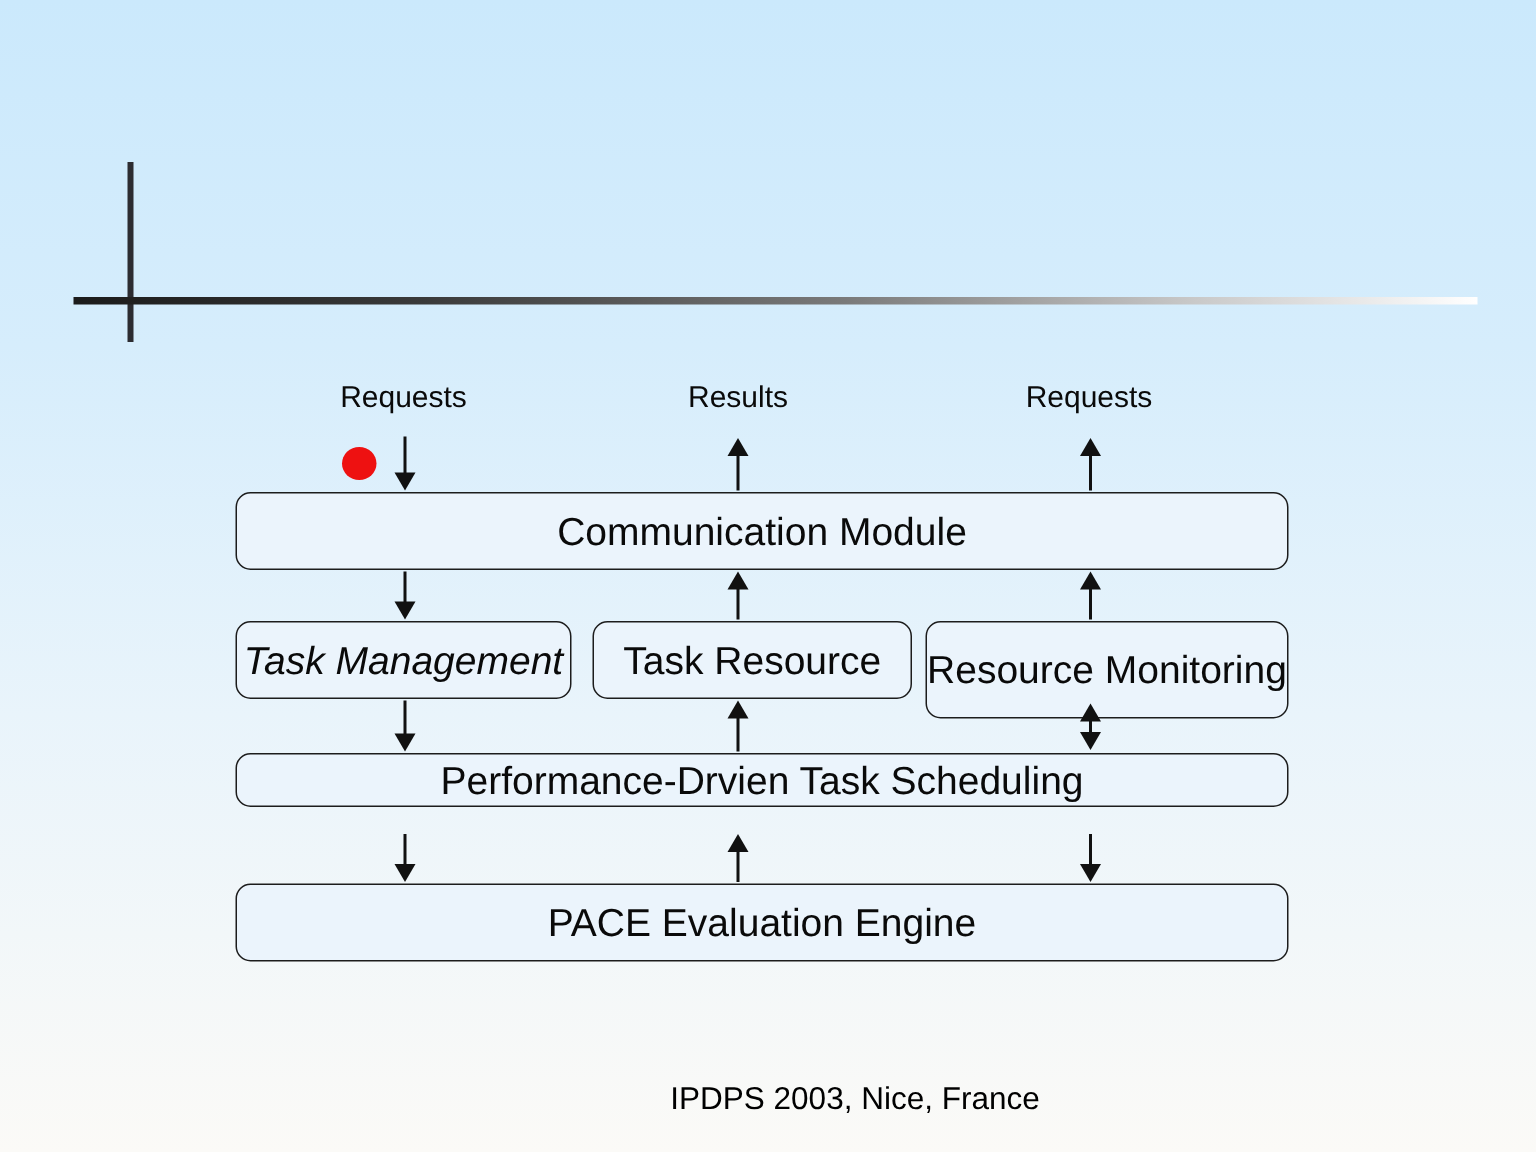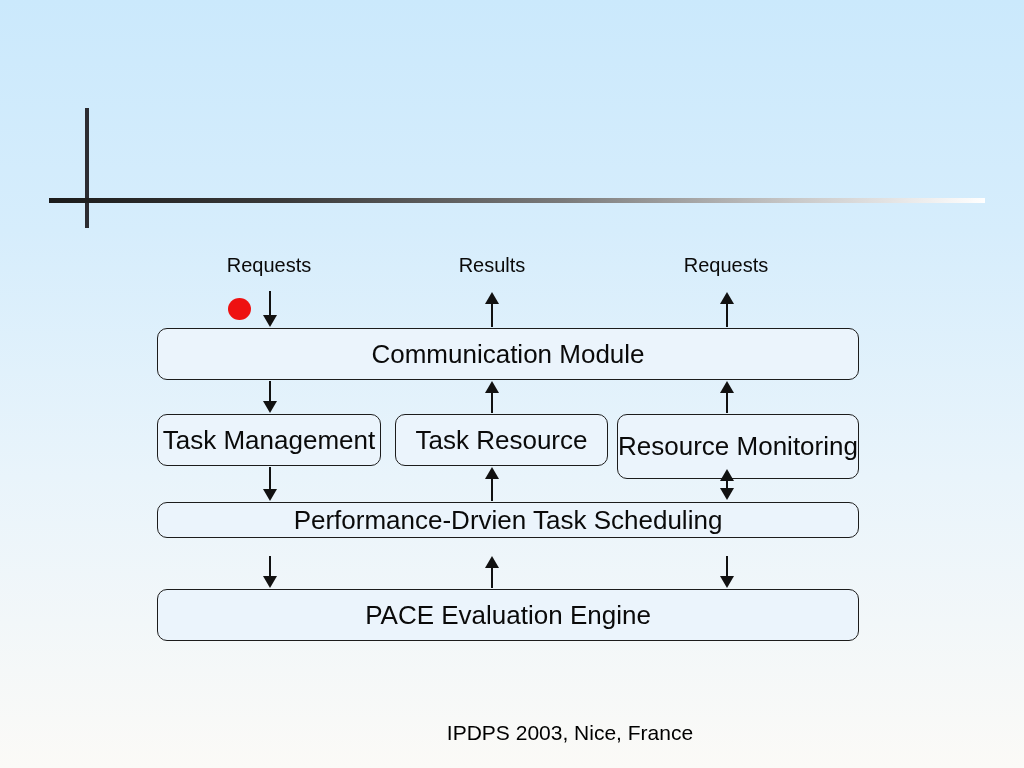--- a/index.html
+++ b/index.html
@@ -29,21 +29,21 @@
   }
   .box{
     position:absolute;box-sizing:border-box;
     background:var(--box-fill,#ebf4fc);
     border:1.5px solid var(--box-border,#1c1c1c);
     border-radius:10px;
     display:flex;align-items:center;justify-content:center;
     font-size:26px;color:var(--diagram-text,#0a0a0a);white-space:nowrap;
   }
   #box-communication-module{left:157px;top:328px;width:702px;height:52px;}
-  #box-task-management{left:157px;top:414px;width:224px;height:52px;}
+  #box-task-management{left:157px;top:414px;width:224px;height:52px;font-style:italic;}
   #box-task-execution{left:395px;top:414px;width:213px;height:52px;}
   #box-resource-monitoring{left:617px;top:414px;width:242px;height:65px;}
   #box-performance-driven-task-scheduling{left:157px;top:502px;width:702px;height:36px;}
   #box-pace-evaluation-engine{left:157px;top:589px;width:702px;height:52px;}
   .arrow{position:absolute;width:14px;}
   .arrow .shaft{position:absolute;left:6px;top:0;bottom:0;width:2px;background:var(--arrow,#111);}
   .arrow.up .shaft{top:9px;}
   .arrow.down .shaft{bottom:9px;}
   .arrow.both .shaft{top:9px;bottom:9px;}
   .arrow .head{position:absolute;left:0;width:0;height:0;border-left:7px solid transparent;border-right:7px solid transparent;}

